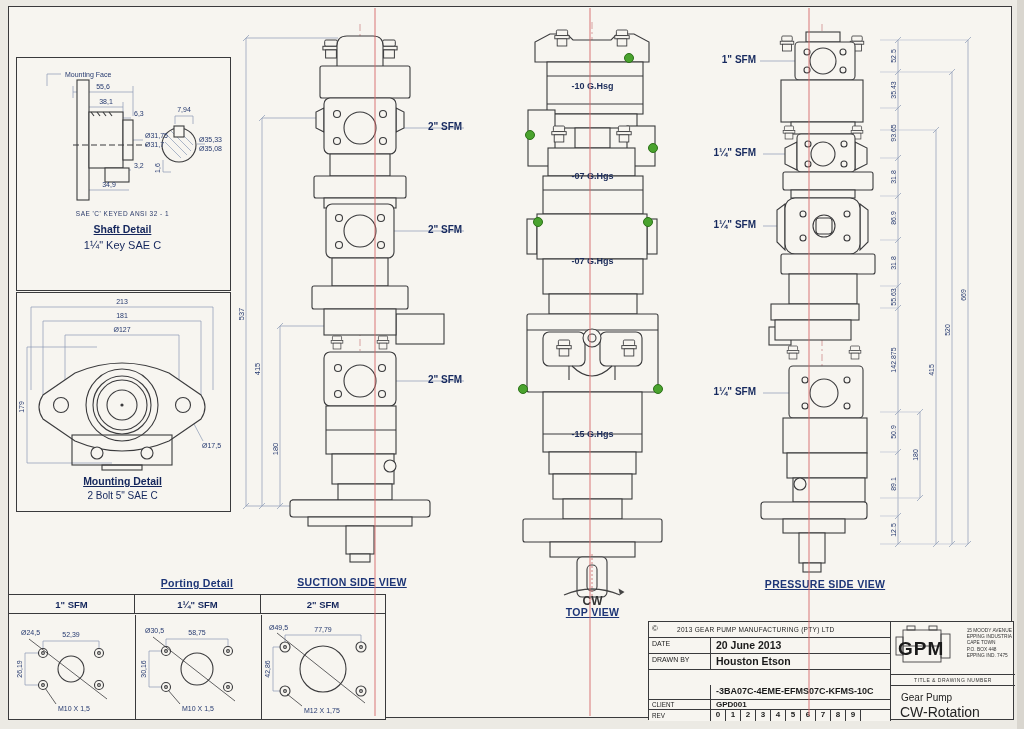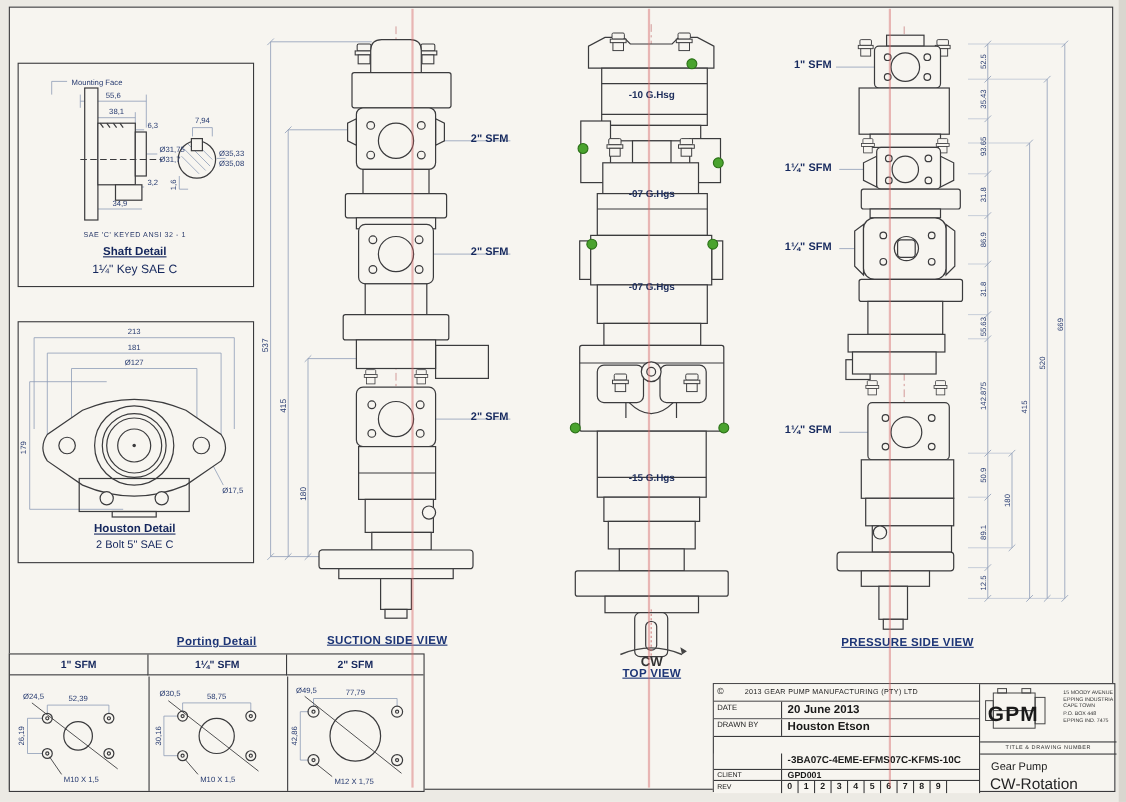--- a/index.html
+++ b/index.html
@@ -42,21 +42,21 @@
     <g id="boltS" class="dwf">
       <rect x="-7" y="0" width="14" height="7" rx="1.5"></rect>
       <rect x="-9" y="7" width="18" height="4"></rect>
       <rect x="-6" y="11" width="12" height="9"></rect>
     </g>
   </defs>
 </svg>
 
 <div id="sheet"></div>
 
-<div class="box" style="left:16px;top:57px;width:215px;height:204px;">
+<div class="box" style="left:16px;top:57px;width:215px;height:234px;">
   <svg width="211" height="148" viewBox="0 0 211 148" style="position:absolute;left:0;top:2px;">
     <g class="dm">
       <line x1="30" y1="14" x2="44" y2="14"></line>
         <line x1="30" y1="14" x2="30" y2="26"></line>
       <line x1="56" y1="32" x2="116" y2="32"></line>
         <line x1="56" y1="26" x2="56" y2="38"></line>
         <line x1="116" y1="26" x2="116" y2="56"></line>
       <line x1="72" y1="47" x2="106" y2="47"></line>
         <line x1="106" y1="42" x2="106" y2="58"></line>
       <line x1="100" y1="58" x2="114" y2="58"></line>
@@ -131,21 +131,21 @@
       <circle class="dw" cx="105" cy="110" r="25"></circle>
         <circle class="dw" cx="105" cy="110" r="15"></circle>
       <circle cx="105" cy="110" r="1.6" fill="#3b3b3d"></circle>
     </g>
     <text class="dimtxt" x="105" y="9" text-anchor="middle">213</text>
     <text class="dimtxt" x="105" y="23" text-anchor="middle">181</text>
     <text class="dimtxt" x="105" y="37" text-anchor="middle">Ø127</text>
     <text class="dimtxt" x="7" y="112" transform="rotate(-90 7 112)" text-anchor="middle">179</text>
     <text class="dimtxt" x="185" y="153">Ø17,5</text>
   </svg>
-  <div class="boxtitle" style="left:0;top:182px;width:211px;">Houston Detail</div>
+  <div class="boxtitle" style="left:0;top:182px;width:211px;">Mounting Detail</div>
   <div class="boxsub" style="left:0;top:197px;width:211px;font-size:10px;">2 Bolt 5" SAE C</div>
 </div>
 
 <div class="cap" style="left:127px;top:577px;width:140px;">Porting Detail</div>
 <div class="box" style="left:8px;top:594px;width:378px;height:126px;">
   <div class="pt-head pt-sep" style="left:0;width:126px;">1" SFM</div>
   <div class="pt-head pt-sep" style="left:126px;width:126px;">1¼" SFM</div>
   <div class="pt-head" style="left:252px;width:124px;">2" SFM</div>
 
   <svg width="126" height="104" viewBox="0 0 126 104" style="position:absolute;left:0;top:20px;border-right:1.1px solid #3a3a3c;">

